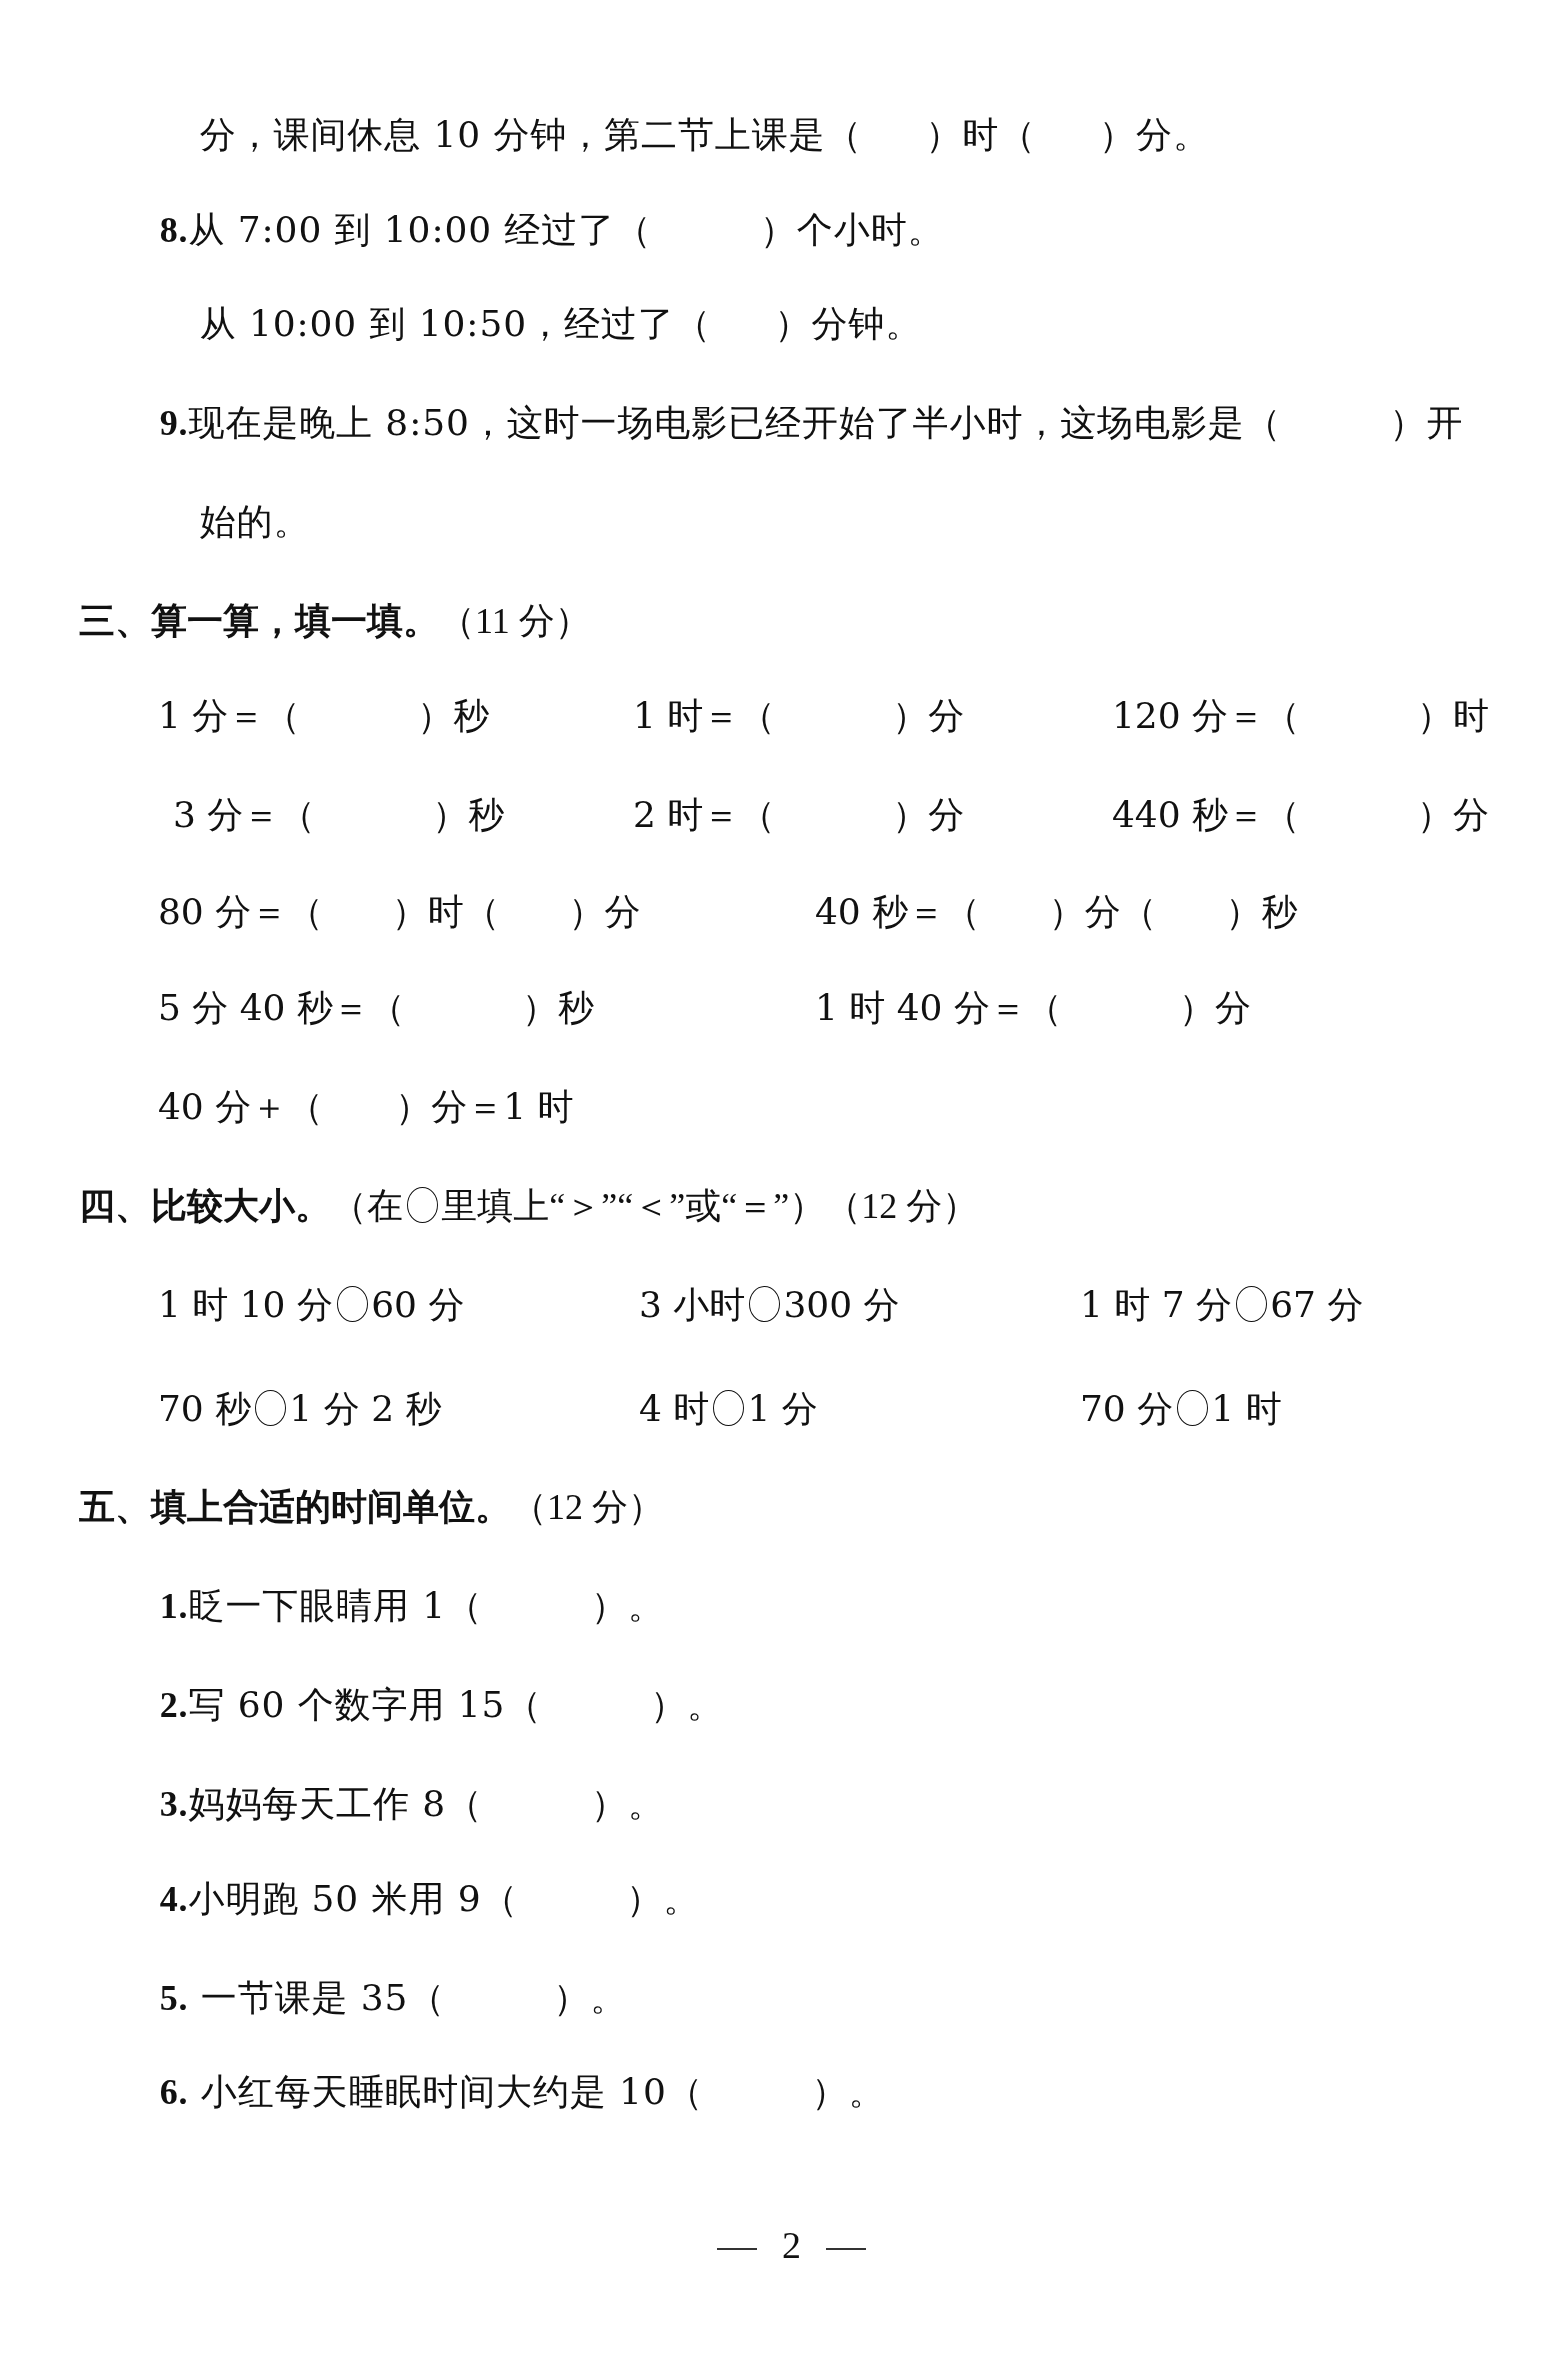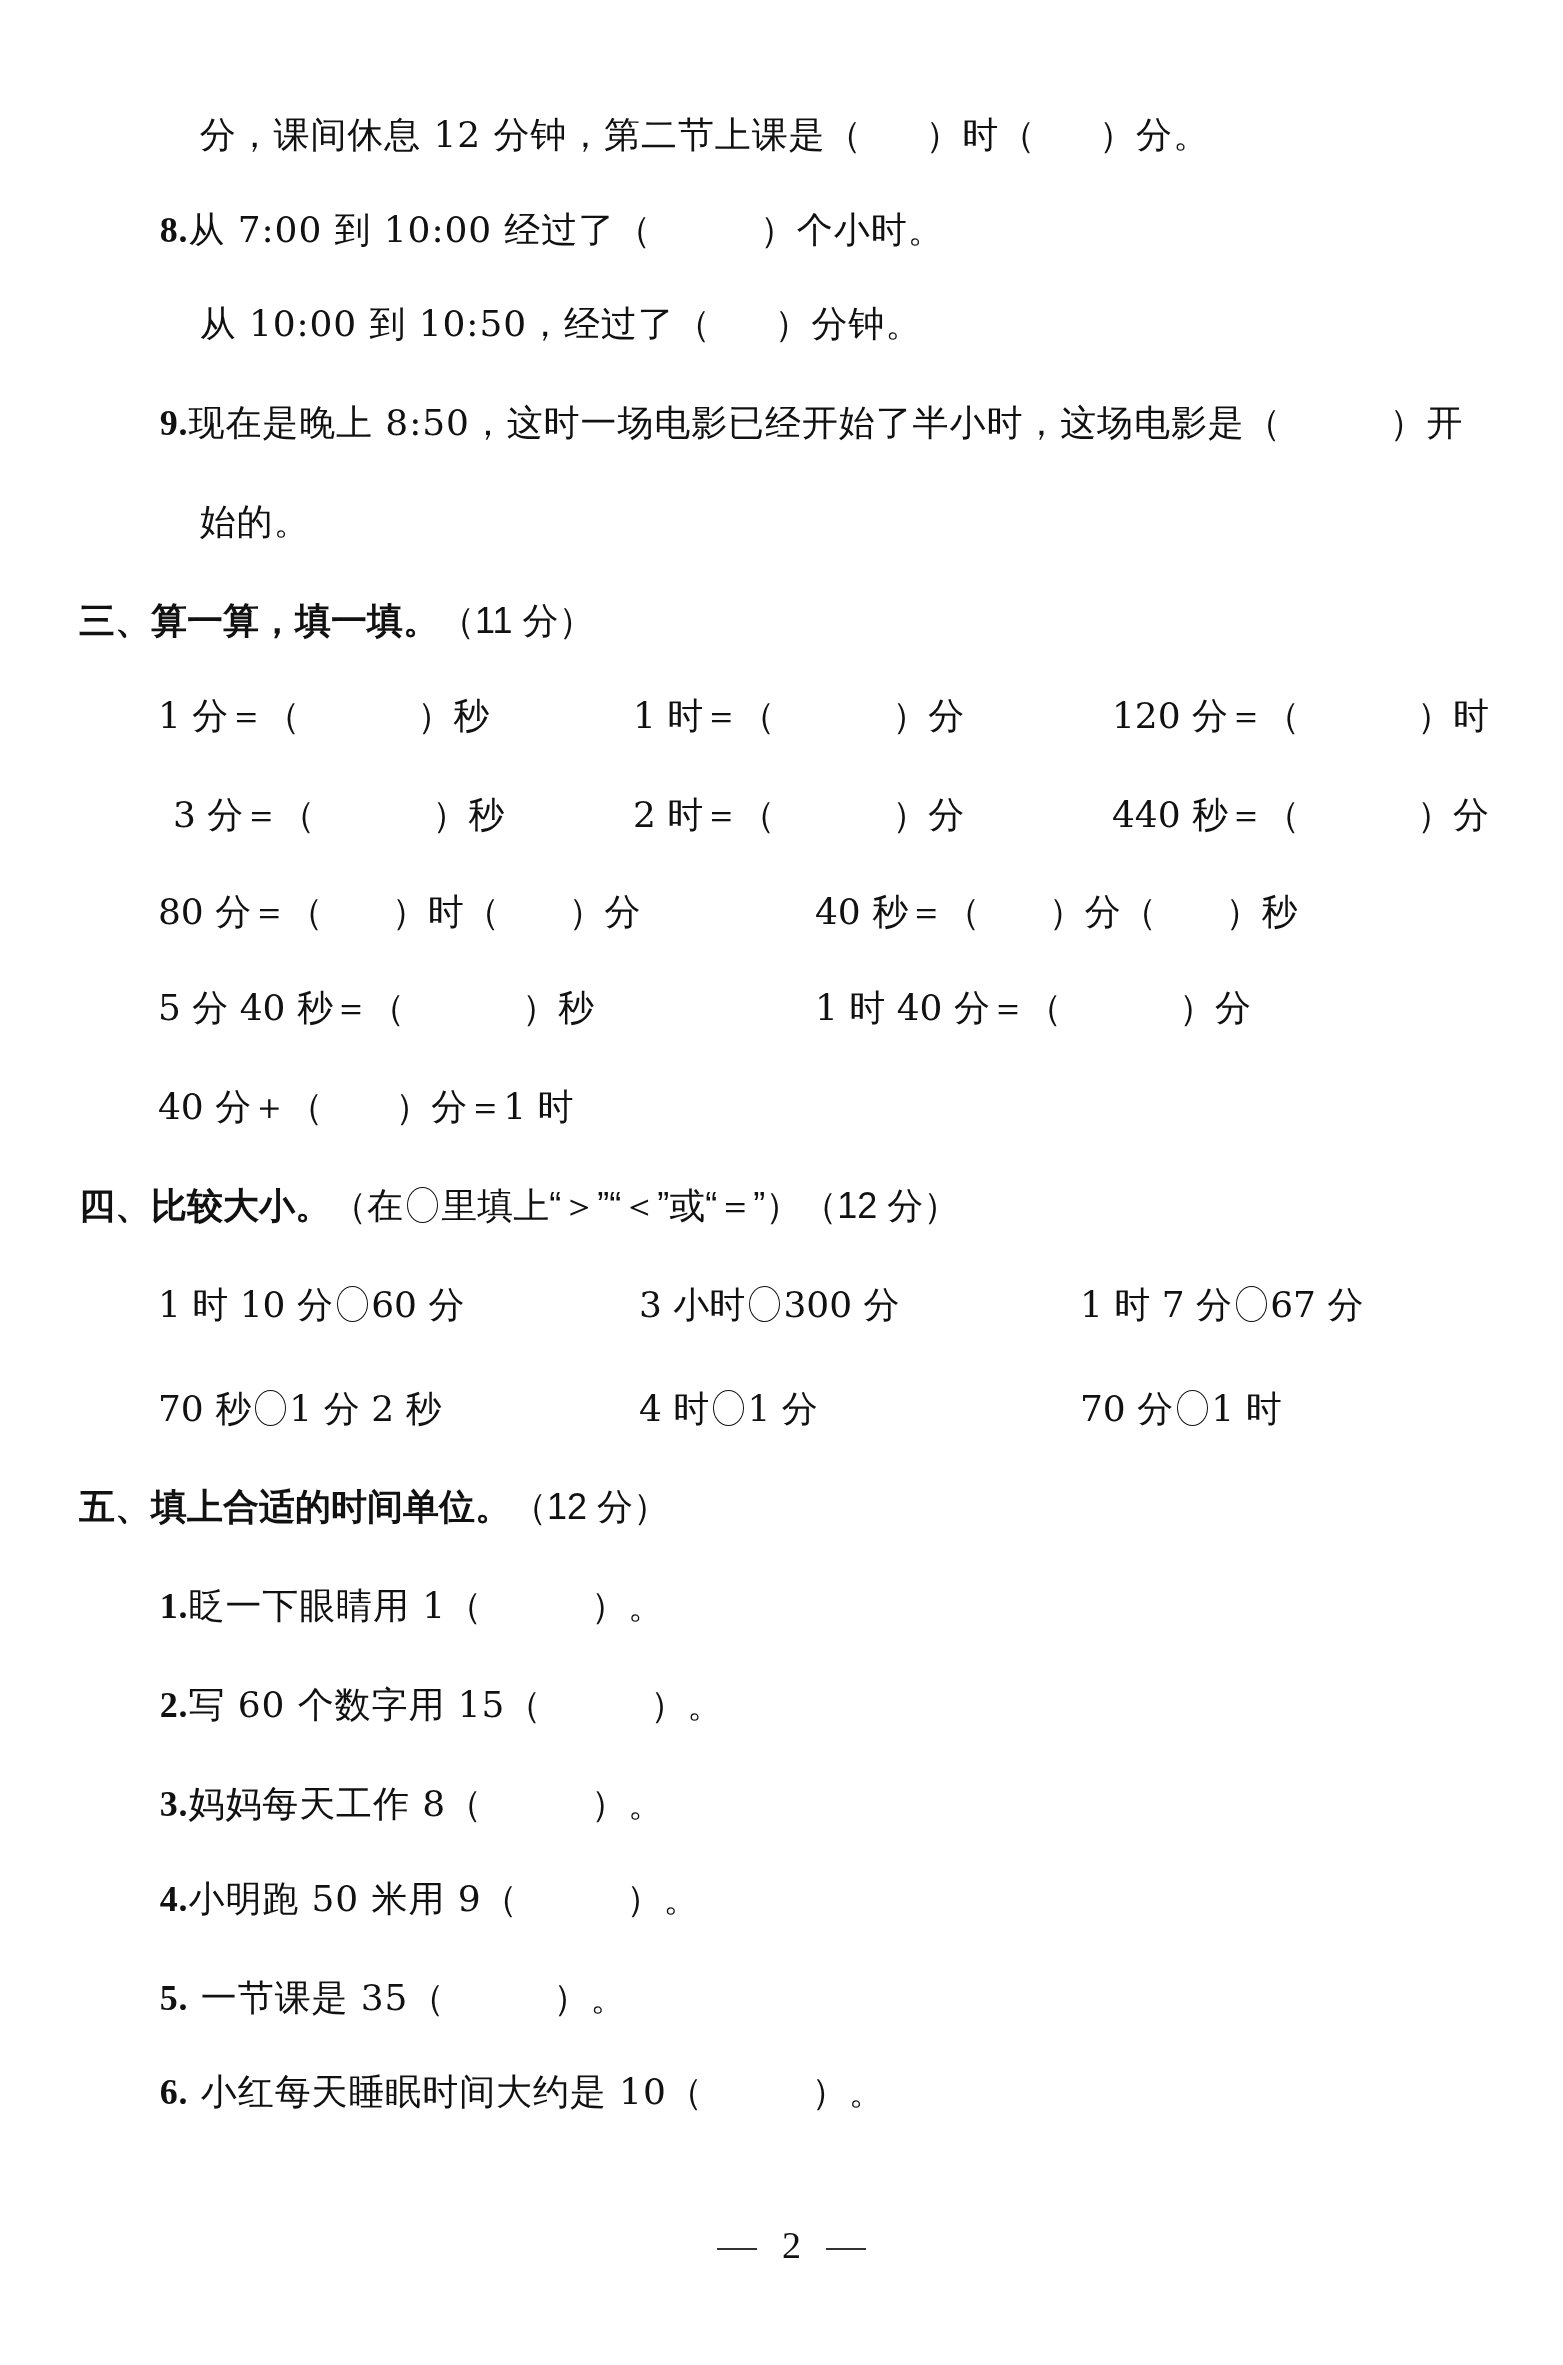--- a/index.html
+++ b/index.html
@@ -10,39 +10,39 @@
     }
     .line {
       position: absolute; white-space: pre; font-size: 36px; line-height: 50px;
       letter-spacing: 0.9px;
     }
     .num { font-family: "Liberation Serif", "DejaVu Serif", serif; font-weight: bold; }
     .heading {
       position: absolute; white-space: pre; font-size: 36px; line-height: 50px;
       font-family: "DejaVu Sans", "Liberation Sans", sans-serif; font-weight: bold;
     }
-    .heading .note { font-weight: normal; font-family: Liberation Sans, sans-serif; }
+    .heading .note { font-weight: normal; font-family: Liberation Serif, serif; }
     .blank { display: inline-block; }
     .cell { position: absolute; white-space: pre; font-size: 36px; line-height: 50px; }
     .circle {
       display: inline-block; width: 31px; height: 36px; border: 1.8px solid #111;
       border-radius: 50%; vertical-align: -5.4px; margin: 0 3.6px; box-sizing: border-box;
     }
     .pagenum {
       position: absolute; left: 0; width: 1564px; text-align: center;
       top: 2170px; font-size: 38px; line-height: 50px; white-space: pre;
       font-family: "Liberation Serif", "DejaVu Serif", serif;
     }
     .dash { display: inline-block; width: 40px; height: 1.8px; background: #333; vertical-align: middle; margin: 0 25px; }
   </style>
 </head>
 <body>
 
 <div class="line" style="left:175px; top:60px;">
-  <span>分，课间休息 12 分钟，第二节上课是（</span><span class="blank" style="width:63px;"></span><span>）时（</span><span class="blank" style="width:63px;"></span><span>）分。</span>
+  <span>分，课间休息 10 分钟，第二节上课是（</span><span class="blank" style="width:63px;"></span><span>）时（</span><span class="blank" style="width:63px;"></span><span>）分。</span>
 </div>
 
 <div class="line" style="left:135px; top:155px;">
   <span class="num">8.</span><span>从 7:00 到 10:00 经过了（</span><span class="blank" style="width:108px;"></span><span>）个小时。</span>
 </div>
 <div class="line" style="left:175px; top:249px;">
   <span>从 10:00 到 10:50，经过了（</span><span class="blank" style="width:63px;"></span><span>）分钟。</span>
 </div>
 
 <div class="line" style="left:135px; top:348px;">

